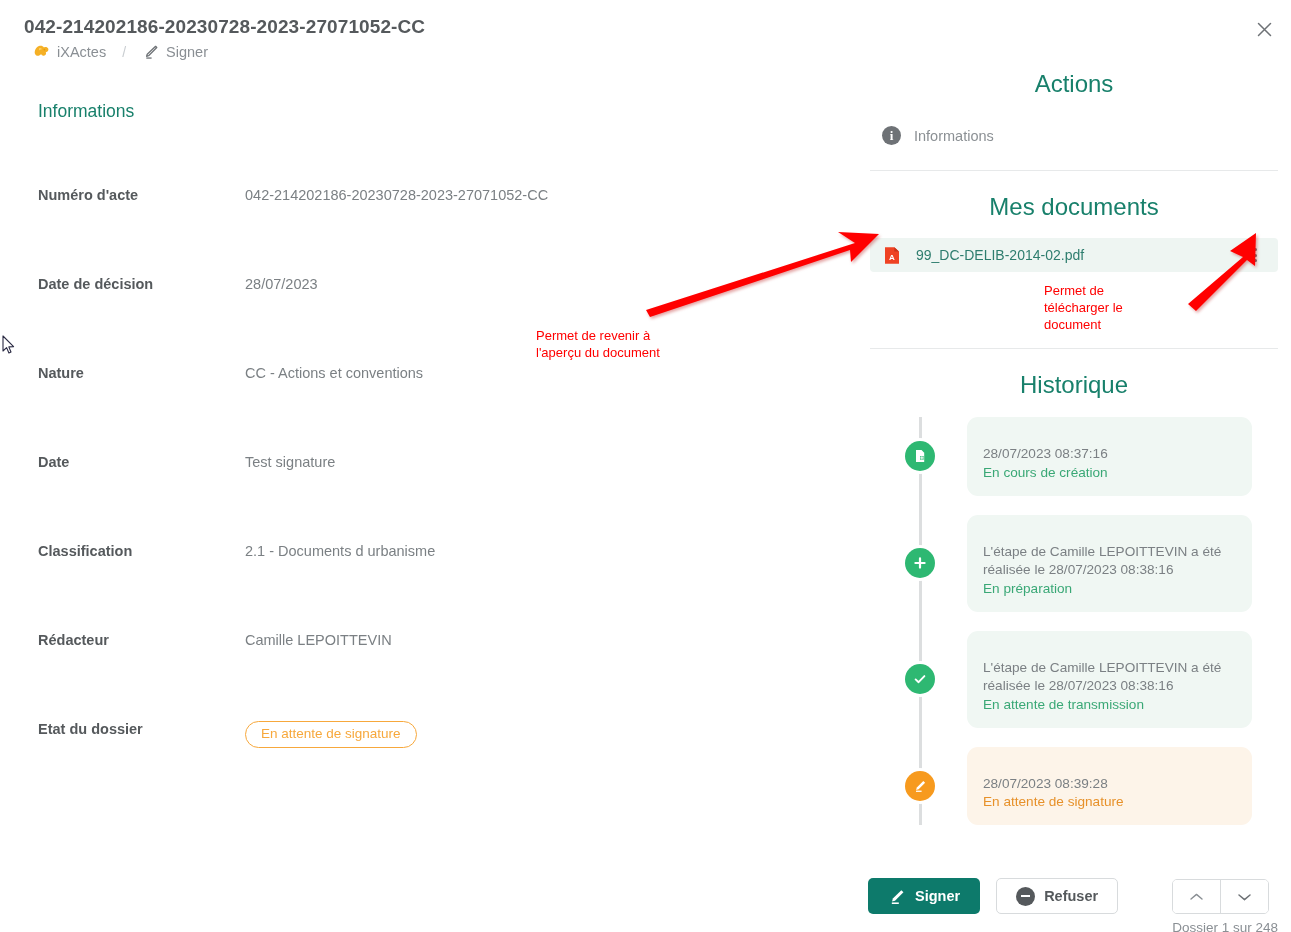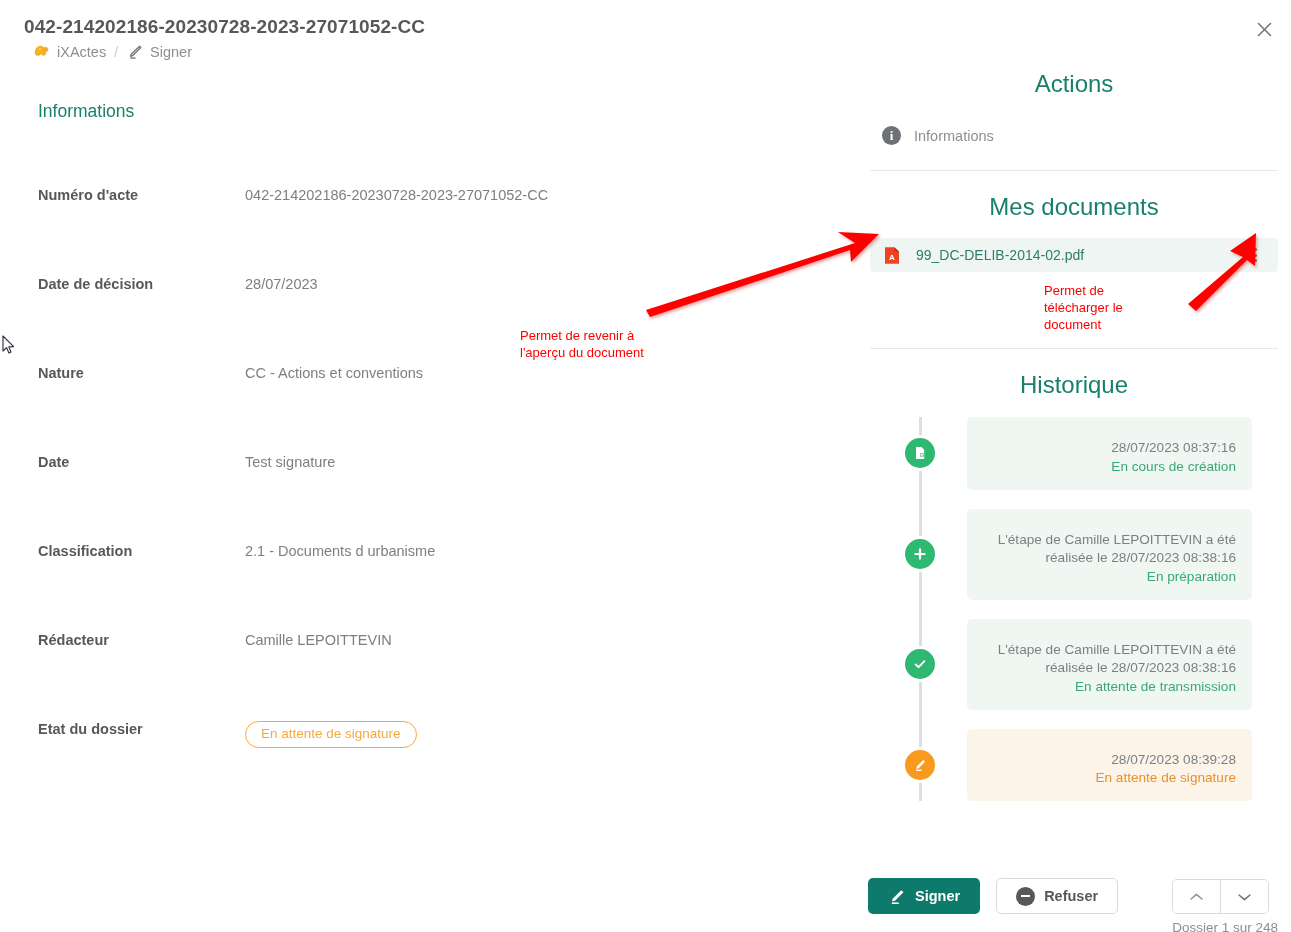--- a/index.html
+++ b/index.html
@@ -26,21 +26,21 @@
     color: #55595c;
     letter-spacing: .1px;
     white-space: nowrap;
   }
   .breadcrumb {
     position: absolute;
     left: 33px;
     top: 44px;
     display: flex;
     align-items: center;
-    gap: 8px;
+    gap: 16px;
     font-size: 14.5px;
     color: #8a8f94;
   }
   .crumb {
     display: flex;
     align-items: center;
     gap: 7px;
     white-space: nowrap;
   }
   .crumb-sep { color: #c9cdd1; font-size: 14px; }
@@ -199,25 +199,24 @@
     display: flex; align-items: center; justify-content: center;
     color: #fff;
     box-shadow: 0 0 0 3px #fff;
     z-index: 2;
   }
   .tl-dot.green { background: #2eb872; }
   .tl-dot.orange { background: #f79a1e; }
   .tl-card {
     margin-left: 99px;
     background: #f0f7f3;
-    border-radius: 5px;
-    padding: 22px 16px 14px;
+    border-radius: 11px;
+    padding: 28px 16px 14px;
     width: 285px;
     box-sizing: border-box;
-    text-align: right;
   }
   .tl-card.warn { background: #fdf4e9; }
   .tl-text {
     font-size: 13.6px;
     color: #7b8084;
     line-height: 1.32;
   }
   .tl-status {
     font-size: 13.6px;
     color: #3aa876;
@@ -297,21 +296,21 @@
   
   .annot {
     position: absolute;
     color: #ff0000;
     font-size: 13px;
     font-weight: 400;
     line-height: 1.32;
     white-space: pre-line;
     text-shadow: 0 1px 1px rgba(255,255,255,.7);
   }
-  .annot-left { left: 520px; top: 327px; }
+  .annot-left { left: 536px; top: 327px; }
   .annot-right { left: 1044px; top: 282px; }
   .arrow-svg { position: absolute; left: 0; top: 0; pointer-events: none; }
 
   .cursor {
     position: absolute;
     left: 2px;
     top: 335px;
     width: 14px; height: 20px;
   }
 </style>

